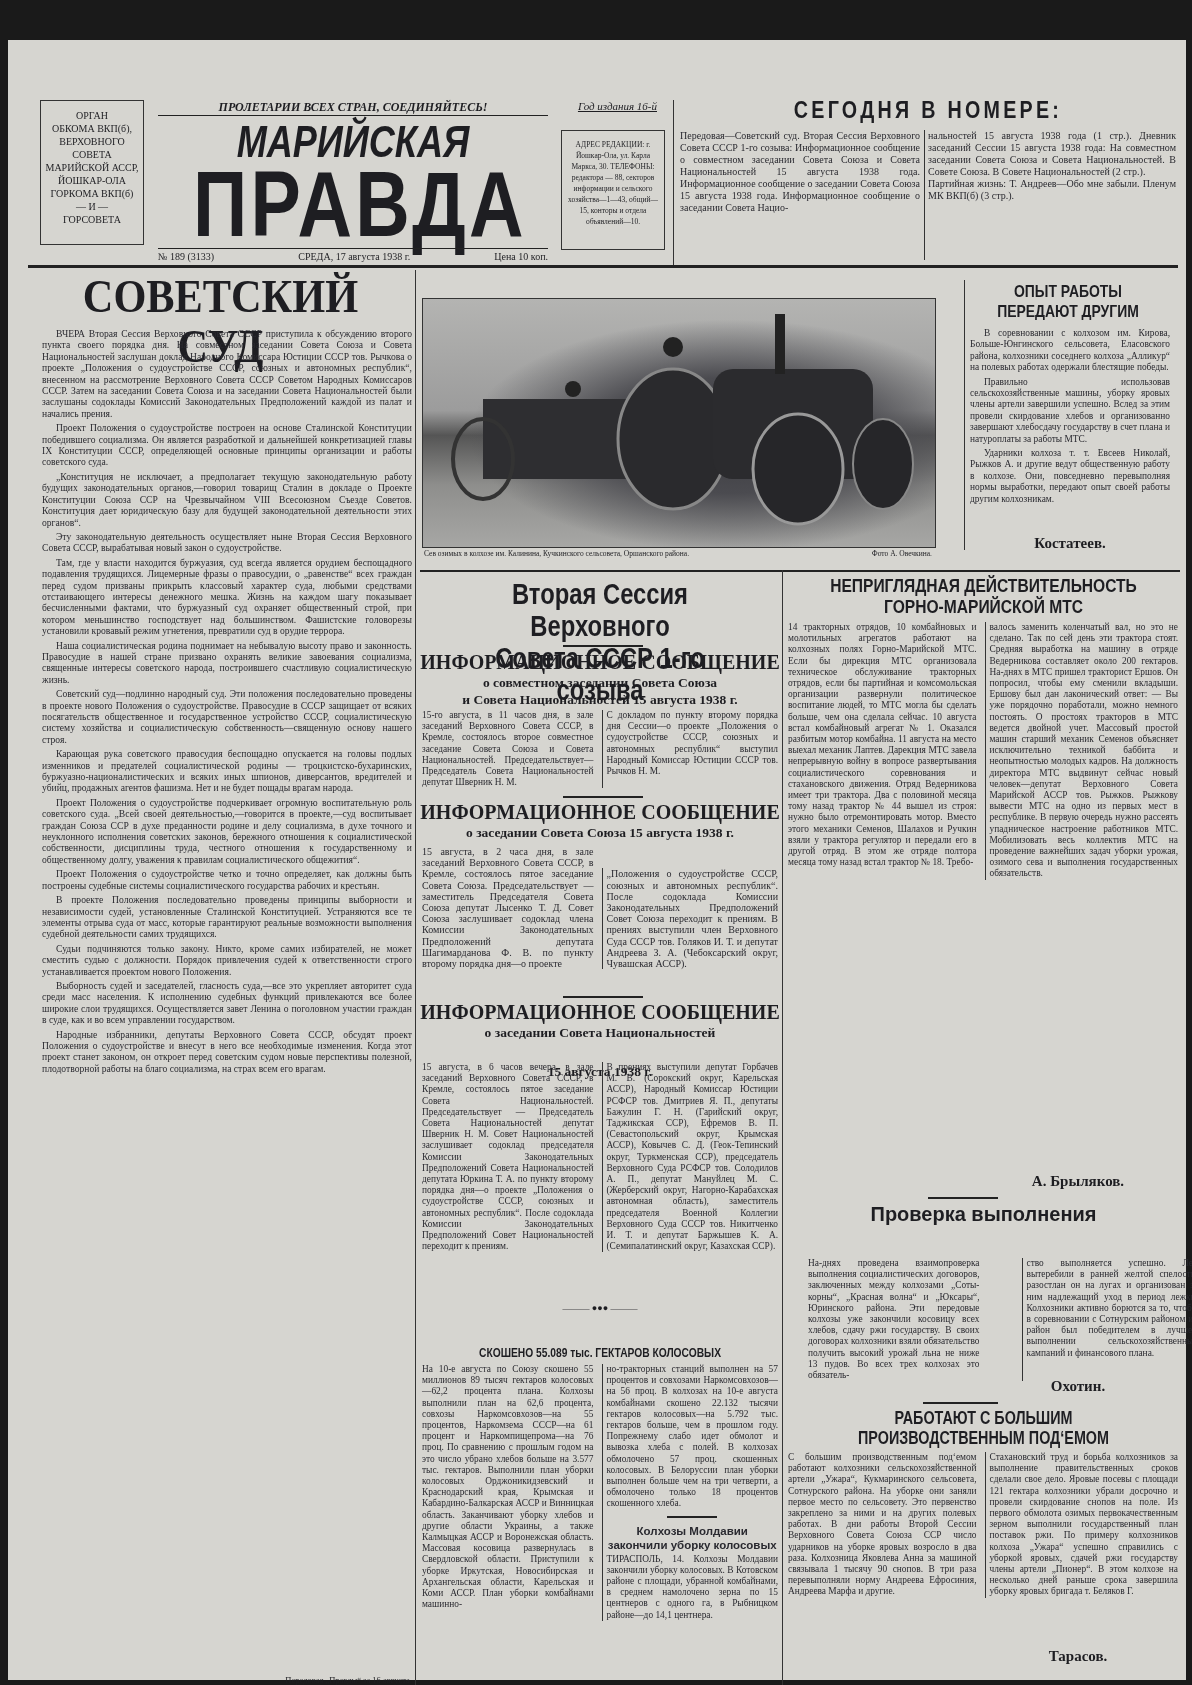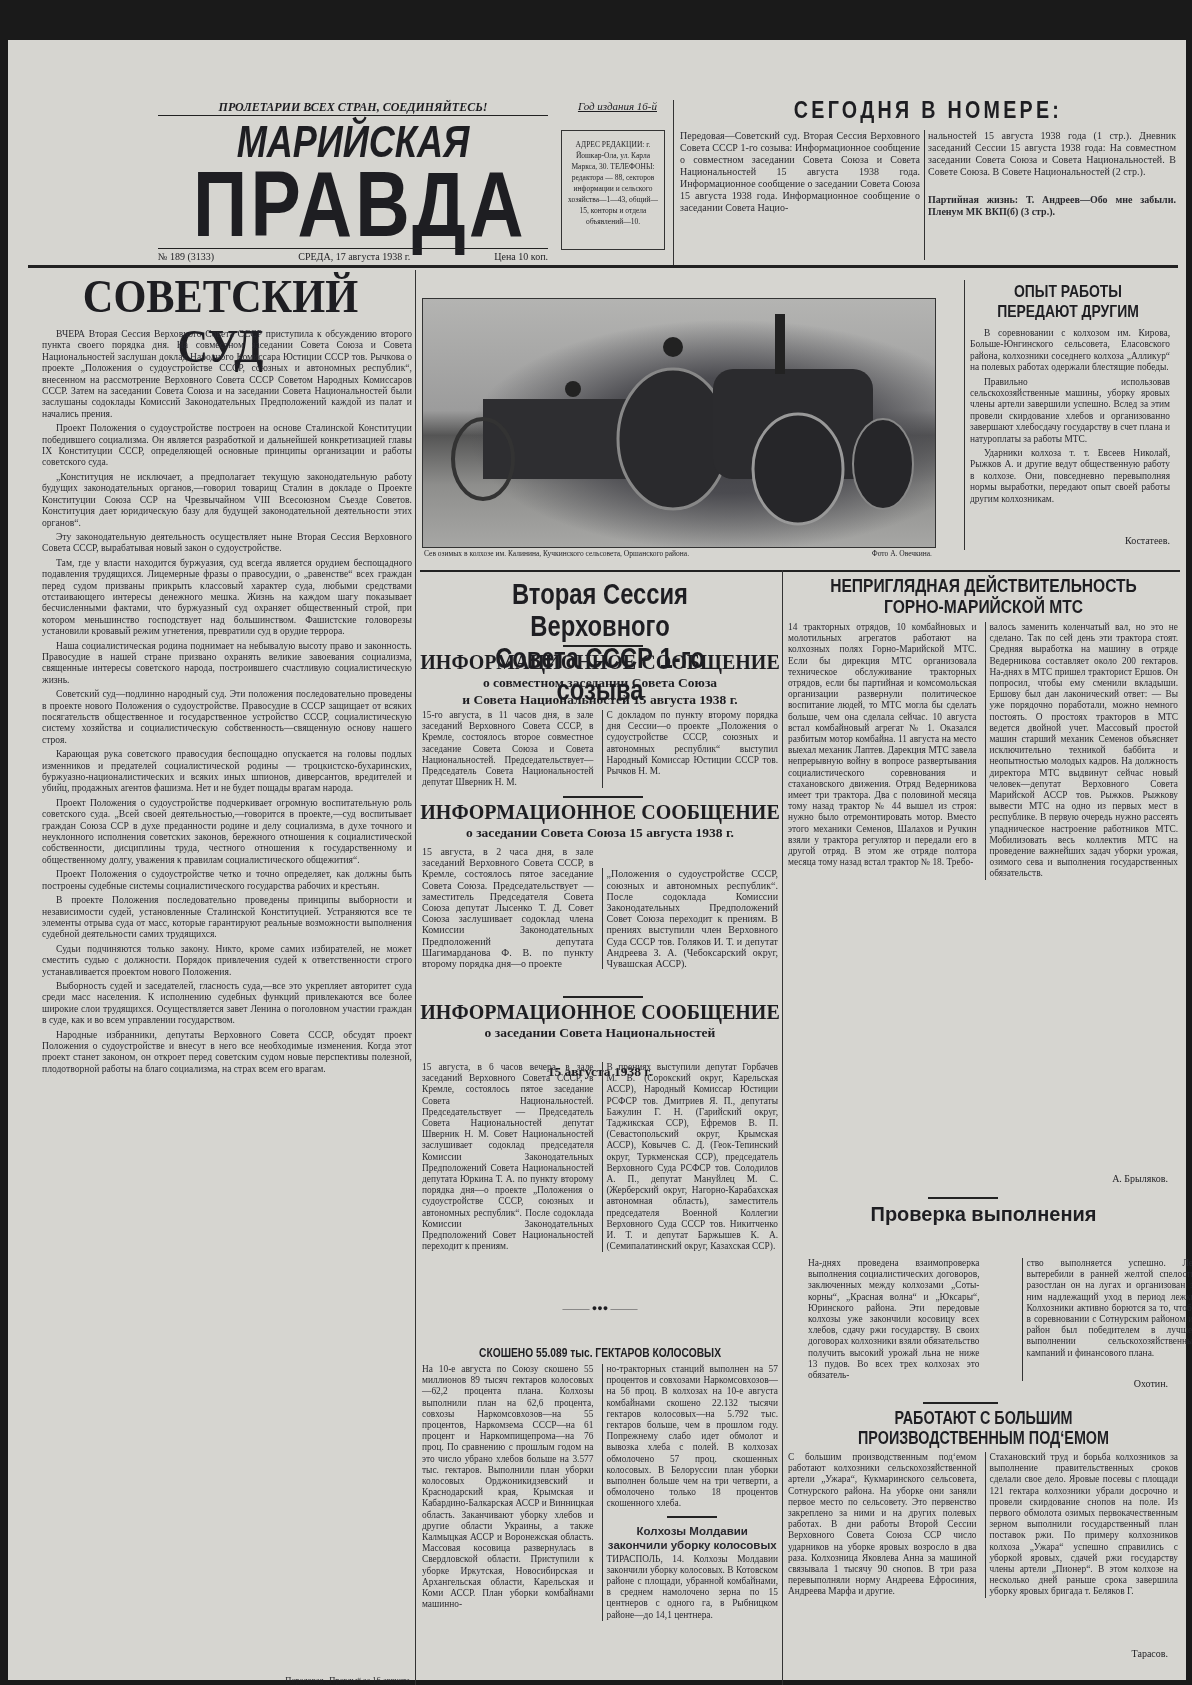--- a/index.html
+++ b/index.html
@@ -13,28 +13,41 @@
   .cols2>div{flex:1;}
   .vrule{border-left:1.5px solid #333;}
   .hrule{position:absolute;height:2px;background:#222;}
   .box{border:1.5px solid #333;box-sizing:border-box;}
   .center{text-align:center;}
   .head-cond{font-family:"Liberation Sans",sans-serif;font-weight:bold;transform:scaleX(0.82);transform-origin:center;letter-spacing:0;}
   .photo{background:
       radial-gradient(ellipse at 60% 55%, #3a3a3e 0%, #4b4b50 30%, transparent 60%),
       linear-gradient(180deg,#b4b4b2 0%,#9c9c9c 45%,#555 55%,#8e8e8c 75%,#a7a7a5 100%);
       border:1px solid #333;}
-  .sig{text-align:right;font-weight:normal;font-size:10px;}
+  .sig{text-align:center;font-weight:bold;font-size:15px;}
 </style>
 </head>
 <body>
 
 <div class="top-edge"></div>
 <div class="page">
 
+  <div class="abs box" style="left:32px;top:60px;width:104px;height:145px;">
+    <div id="organ-lines" class="center" style="font-size:10px;line-height:13px;padding-top:8px;">
+        <div>ОРГАН</div>
+        <div>ОБКОМА ВКП(б),</div>
+        <div>ВЕРХОВНОГО</div>
+        <div>СОВЕТА</div>
+        <div>МАРИЙСКОЙ АССР,</div>
+        <div>ЙОШКАР-ОЛА</div>
+        <div>ГОРКОМА ВКП(б)</div>
+        <div>— И —</div>
+        <div>ГОРСОВЕТА</div>
+      </div>
+  </div>
 
   <div class="abs center" style="left:150px;top:60px;width:390px;font-size:12px;font-style:italic;font-weight:bold;border-bottom:1.5px solid #222;">ПРОЛЕТАРИИ ВСЕХ СТРАН, СОЕДИНЯЙТЕСЬ!</div>
 
   <div class="abs center head-cond" style="left:150px;top:80px;width:390px;font-size:44px;line-height:44px;font-style:italic;">МАРИЙСКАЯ</div>
   <div class="abs center head-cond" style="left:150px;top:118px;width:390px;font-size:92px;line-height:92px;letter-spacing:4px;">ПРАВДА</div>
 
   <div class="abs" style="left:150px;top:208px;width:390px;border-top:1.5px solid #222;font-size:10px;display:flex;justify-content:space-between;padding-top:2px;">
     <span>№ 189 (3133)</span>
     <span>СРЕДА, 17 августа 1938 г.</span>
     <span>Цена 10 коп.</span>
@@ -43,21 +56,21 @@
   <div class="abs" style="left:545px;top:60px;width:104px;font-size:11px;font-style:italic;text-align:right;text-decoration:underline;">Год издания 16-й</div>
   <div class="abs box center" style="left:553px;top:90px;width:104px;height:120px;font-size:7.5px;line-height:11px;padding:8px 4px;">АДРЕС РЕДАКЦИИ: г. Йошкар-Ола, ул. Карла Маркса, 30. ТЕЛЕФОНЫ: редактора — 88, секторов информации и сельского хозяйства—1—43, общий—15, конторы и отдела объявлений—10.</div>
 
   <div class="abs vrule" style="left:665px;top:60px;height:165px;"></div>
 
   <div class="abs center head-cond" style="left:670px;top:56px;width:500px;font-size:24px;letter-spacing:4px;">СЕГОДНЯ В НОМЕРЕ:</div>
   <div class="abs txt" style="left:672px;top:90px;width:240px;font-size:10px;line-height:12px;">Передовая—Советский суд. Вторая Сессия Верховного Совета СССР 1-го созыва: Информационное сообщение о совместном заседании Совета Союза и Совета Национальностей 15 августа 1938 года. Информационное сообщение о заседании Совета Союза 15 августа 1938 года. Информационное сообщение о заседании Совета Нацио-</div>
   <div class="abs vrule" style="left:916px;top:90px;height:130px;"></div>
   <div class="abs txt" style="left:920px;top:90px;width:248px;font-size:10px;line-height:12px;">
     <div>нальностей 15 августа 1938 года (1 стр.). Дневник заседаний Сессии 15 августа 1938 года: На совместном заседании Совета Союза и Совета Национальностей. В Совете Союза. В Совете Национальностей (2 стр.).</div>
-    <div style="margin-top:16px;font-weight:bold;">Партийная жизнь: Т. Андреев—Обо мне забыли. Пленум МК ВКП(б) (3 стр.).</div>
+    <div style="margin-top:0;font-weight:normal;">Партийная жизнь: Т. Андреев—Обо мне забыли. Пленум МК ВКП(б) (3 стр.).</div>
   </div>
 
   <div class="hrule" style="left:20px;top:225px;width:1150px;height:3px;"></div>
 
   <div class="abs head-cond" style="left:20px;top:232px;width:385px;font-family:'Liberation Serif',serif;font-size:46px;line-height:50px;text-align:center;transform:scaleX(0.92);">СОВЕТСКИЙ СУД</div>
   <div class="abs txt" id="editorial-body" style="left:34px;top:288px;width:370px;font-size:9.6px;line-height:11.4px;">
       <p>ВЧЕРА Вторая Сессия Верховного Совета СССР приступила к обсуждению второго пункта своего порядка дня. На совместном заседании Совета Союза и Совета Национальностей заслушан доклад Народного Комиссара Юстиции СССР тов. Рычкова о проекте „Положения о судоустройстве СССР, союзных и автономных республик“, внесенном на рассмотрение Верховного Совета СССР Советом Народных Комиссаров СССР. Затем на заседании Совета Союза и на заседании Совета Национальностей были заслушаны содоклады Комиссий Законодательных Предположений каждой из палат и начались прения.</p>
       <p>Проект Положения о судоустройстве построен на основе Сталинской Конституции победившего социализма. Он является разработкой и дальнейшей конкретизацией главы IX Конституции СССР, определяющей основные принципы организации и работы советского суда.</p>
       <p>„Конституция не исключает, а предполагает текущую законодательную работу будущих законодательных органов,—говорил товарищ Сталин в докладе о Проекте Конституции Союза ССР на Чрезвычайном VIII Всесоюзном Съезде Советов. Конституция дает юридическую базу для будущей законодательной деятельности этих органов“.</p>
       <p>Эту законодательную деятельность осуществляет ныне Вторая Сессия Верховного Совета СССР, вырабатывая новый закон о судоустройстве.</p>

